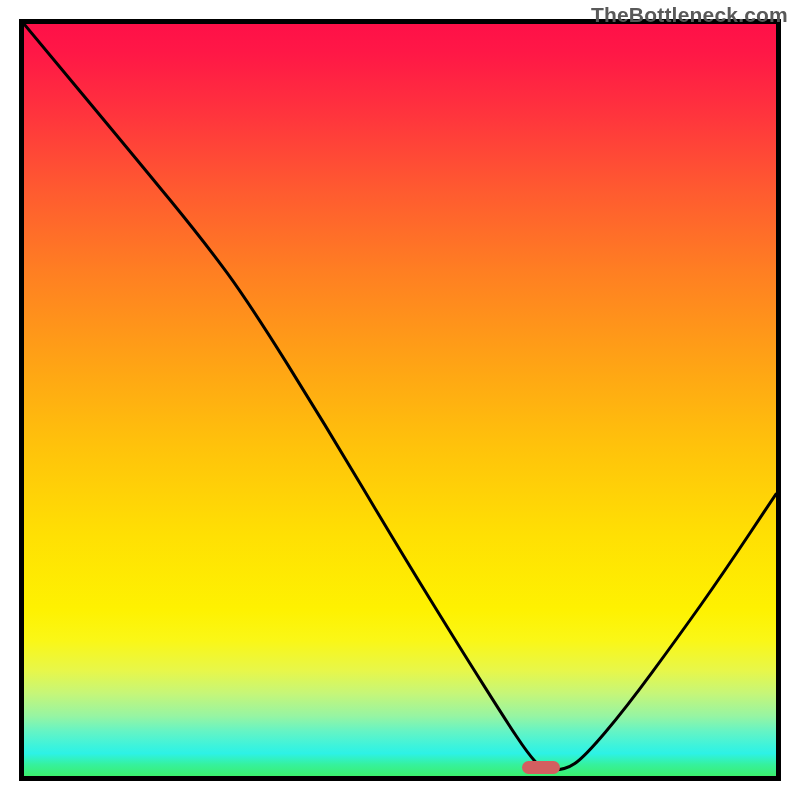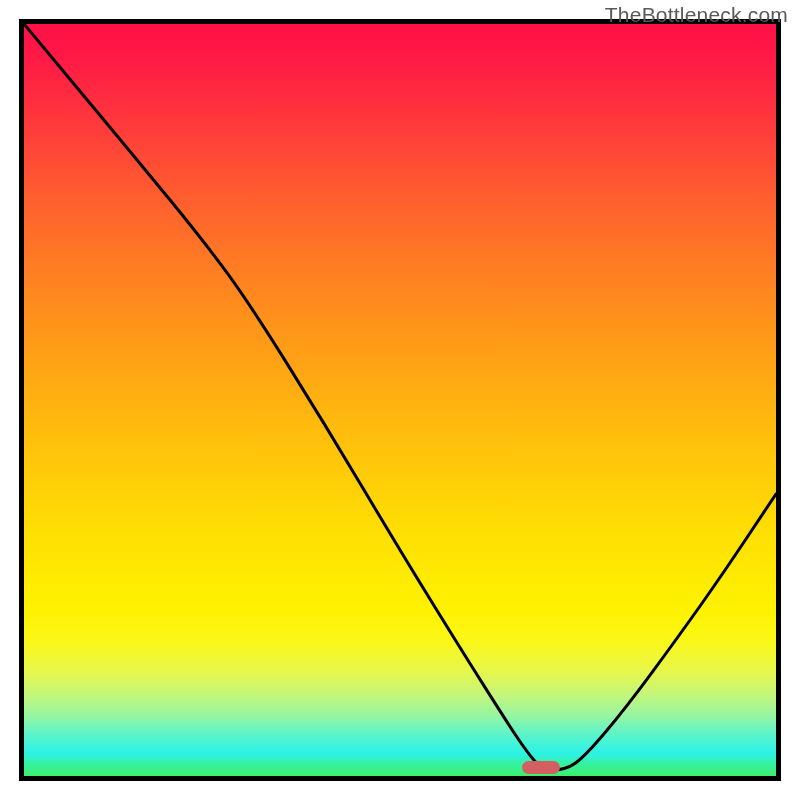--- a/index.html
+++ b/index.html
@@ -14,21 +14,21 @@
   .stage {
     position: relative;
     width: 800px;
     height: 800px;
   }
   .watermark {
     position: absolute;
     top: 3px;
     right: 12px;
     font-size: 21px;
-    font-weight: normal;
+    font-weight: bold;
     color: #595959;
     letter-spacing: 0.2px;
     z-index: 2;
   }
   .frame {
     position: absolute;
     left: 19px;
     top: 19px;
     width: 762px;
     height: 762px;

